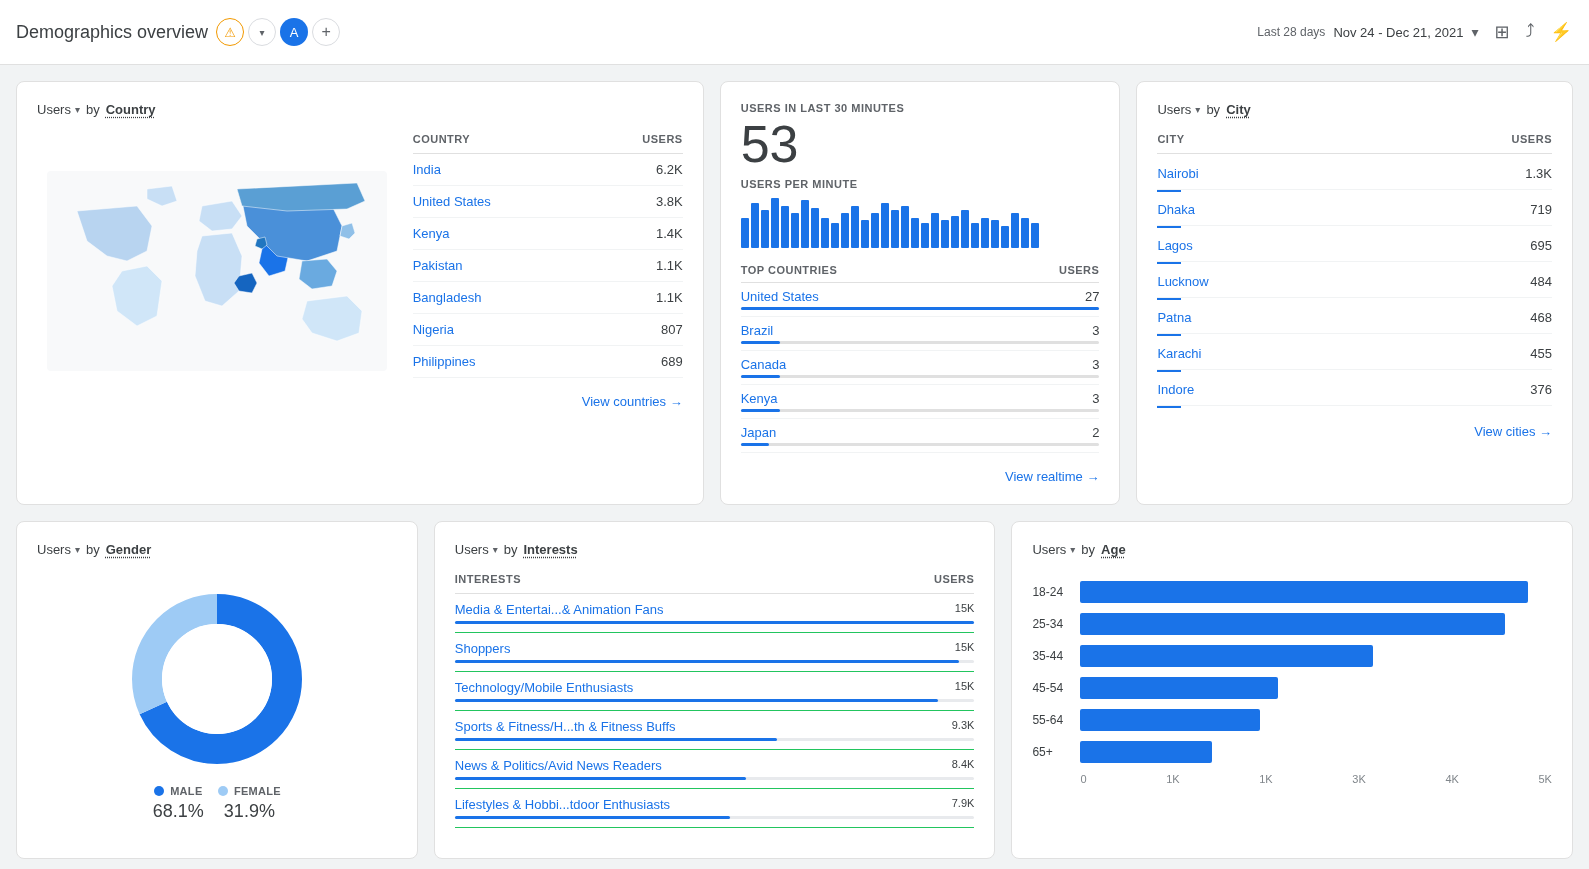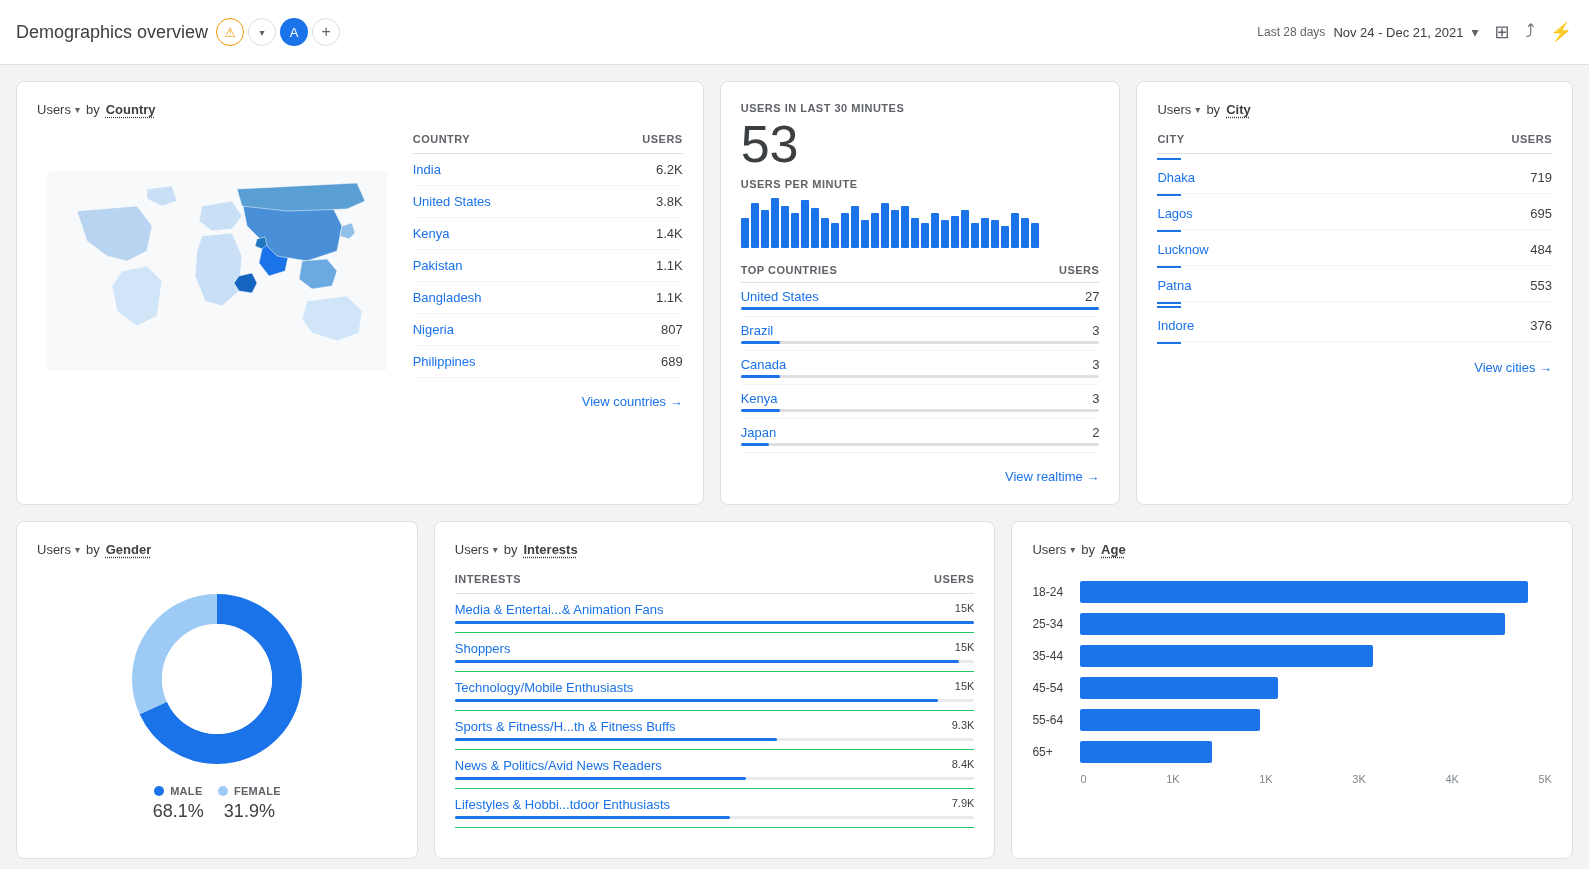--- a/index.html
+++ b/index.html
@@ -322,41 +322,49 @@
         <span class="dropdown-arrow">▾</span>
         <span style="margin: 0 2px;">by</span>
         <span class="by-label">City</span>
       </div>
       <div class="city-table">
         <div class="table-header">
           <span>CITY</span>
           <span>USERS</span>
         </div>
         <div id="city-rows">
+            <div class="table-row">
+    <span class="country-name">Nairobi</span>
+    <span class="country-users">1.3K</span>
+  </div>
             <div style="height: 2px; background: rgb(26, 115, 232); width: 24px; margin-bottom: 2px;"></div>
             <div class="table-row">
     <span class="country-name">Dhaka</span>
     <span class="country-users">719</span>
   </div>
             <div style="height: 2px; background: rgb(26, 115, 232); width: 24px; margin-bottom: 2px;"></div>
             <div class="table-row">
     <span class="country-name">Lagos</span>
     <span class="country-users">695</span>
   </div>
             <div style="height: 2px; background: rgb(26, 115, 232); width: 24px; margin-bottom: 2px;"></div>
             <div class="table-row">
     <span class="country-name">Lucknow</span>
     <span class="country-users">484</span>
   </div>
             <div style="height: 2px; background: rgb(26, 115, 232); width: 24px; margin-bottom: 2px;"></div>
             <div class="table-row">
     <span class="country-name">Patna</span>
-    <span class="country-users">553</span>
-  </div>
-            <div style="height: 2px; background: rgb(26, 115, 232); width: 24px; margin-bottom: 2px;"></div>
+    <span class="country-users">468</span>
+  </div>
+            <div style="height: 2px; background: rgb(26, 115, 232); width: 24px; margin-bottom: 2px;"></div>
+            <div class="table-row">
+    <span class="country-name">Karachi</span>
+    <span class="country-users">455</span>
+  </div>
             <div style="height: 2px; background: rgb(26, 115, 232); width: 24px; margin-bottom: 2px;"></div>
             <div class="table-row">
     <span class="country-name">Indore</span>
     <span class="country-users">376</span>
   </div>
             <div style="height: 2px; background: rgb(26, 115, 232); width: 24px; margin-bottom: 2px;"></div>
           </div>
       </div>
       <div class="view-link">View cities →</div>
     </div>

